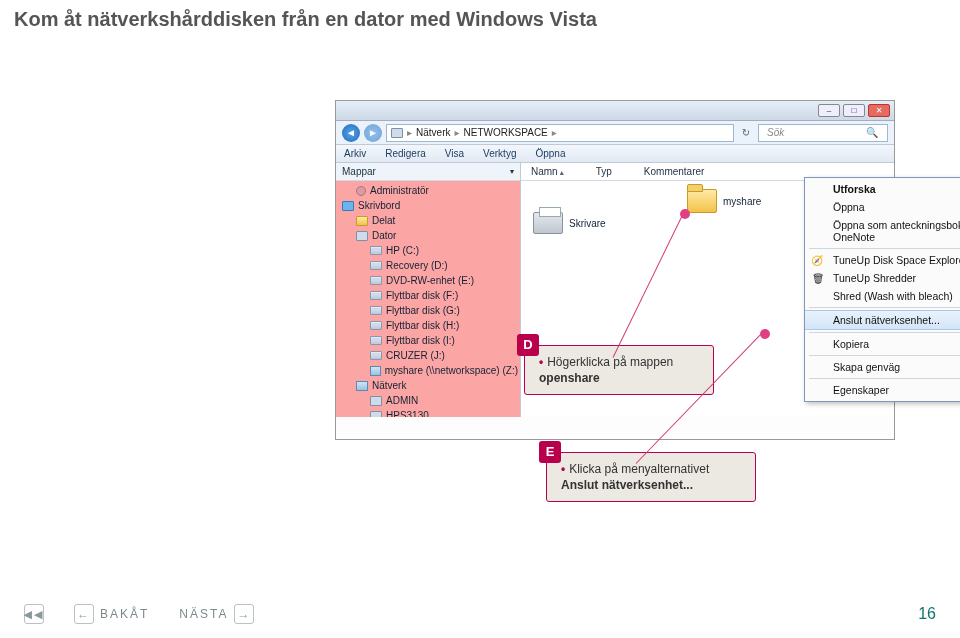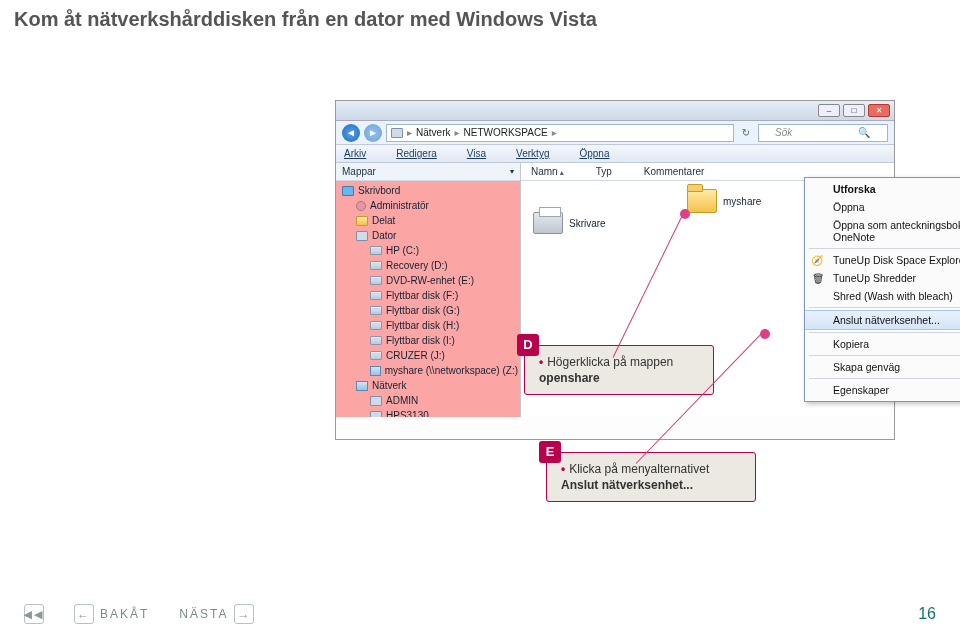--- a/index.html
+++ b/index.html
@@ -70,31 +70,31 @@
     border: 1px solid #9db6d2;
     display: flex;
     align-items: center;
     padding: 0 4px;
     gap: 4px;
   }
   .addr-bar .sep { color:#888; }
   .search-bar {
     width: 130px; height: 18px;
     background:#fff; border:1px solid #9db6d2;
-    display:flex; align-items:center; padding:0 16px;
+    display:flex; align-items:center; padding:0 8px;
     color:#888; font-style:italic;
     justify-content: space-between;
   }
   .menu-row {
     height: 18px;
     background: linear-gradient(#f3f7fc,#e1e9f3);
     border-bottom:1px solid #c0cad6;
-    display:flex; align-items:center; gap:30px;
+    display:flex; align-items:center; gap:19px;
     padding:0 8px;
-    font-size:10px; color:#1a3a5f;text-decoration:underline;
+    font-size:10px; color:#1a3a5f;
   }
   .tool-row {
     height: 22px;
     background: linear-gradient(#dfeaf6,#b9cde4);
     border-bottom:1px solid #a0b4cc;
     display:flex; align-items:center; gap:12px;
     padding:0 8px;
     font-size:10px; color:#1a3a5f;
   }
   .tool-row .spacer{flex:1}
@@ -276,27 +276,27 @@
     <span>Verktyg</span>
     <span>Öppna</span>
   </div>
   <div class="body-row">
     <div class="sidebar">
       <div class="sidebar-hdr">
         <span>Mappar</span>
         <span style="font-size:8px">▾</span>
       </div>
       <div class="tree">
+        <div class="item ind1">
+            <span class="ico-user"></span>
+            <span>Administratör</span>
+          </div>
         <div class="item">
             <span class="ico-desk"></span>
             <span>Skrivbord</span>
-          </div>
-        <div class="item ind1">
-            <span class="ico-user"></span>
-            <span>Administratör</span>
           </div>
         <div class="item ind1">
             <span class="ico-folder"></span>
             <span>Delat</span>
           </div>
         <div class="item ind1">
             <span class="ico-comp"></span>
             <span>Dator</span>
           </div>
         <div class="item ind2">

